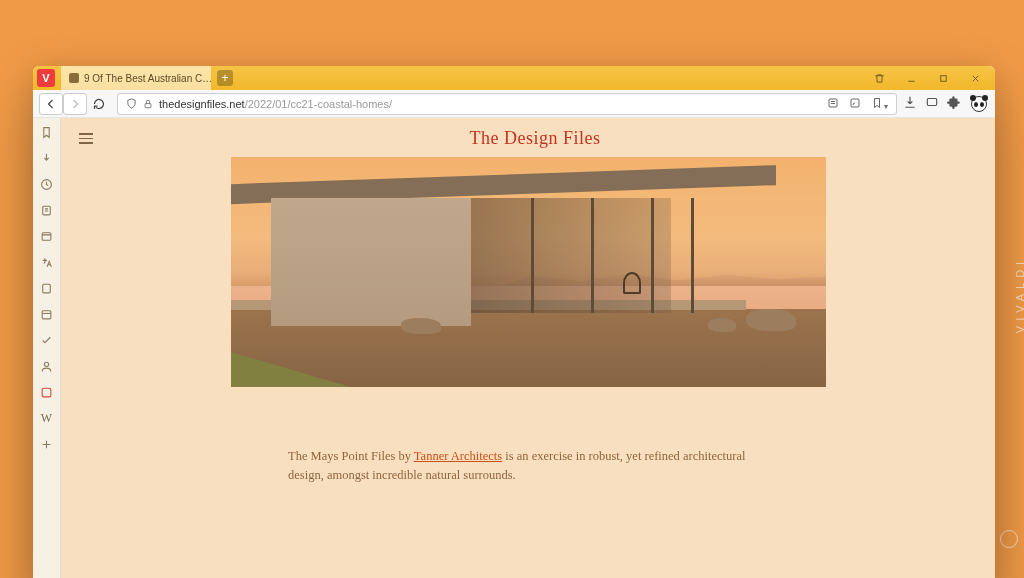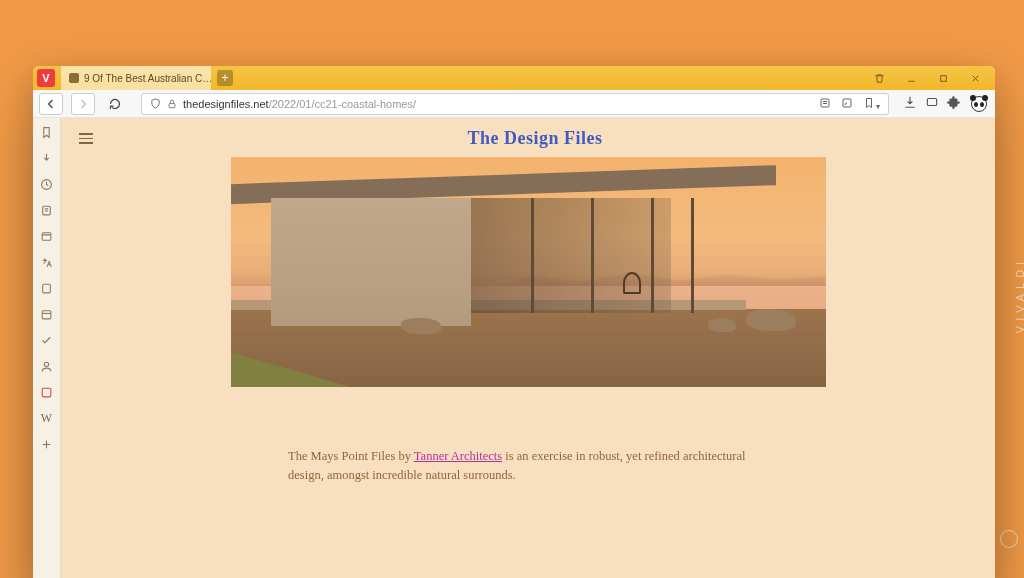--- a/index.html
+++ b/index.html
@@ -100,21 +100,21 @@
   .win-btn svg { width: 11px; height: 11px; }
 
   
   .address-bar {
     height: 28px;
     background: #f7f7f7;
     border-bottom: 1px solid #e5e5e5;
     display: flex;
     align-items: center;
     padding: 0 6px;
-    gap: 8px;
+    gap: 0;
   }
   .nav-btn {
     width: 24px; height: 22px;
     display:flex; align-items:center; justify-content:center;
     color:#444;
     border-radius: 3px;
   }
   .nav-btn.boxed { border:1px solid #ccc; background:#fff; }
   .nav-btn svg { width:12px; height:12px; }
   .nav-btn.disabled { color:#bbb; }
@@ -203,22 +203,21 @@
   .hamburger {
     display:flex; flex-direction:column; gap:3px;
     cursor:pointer;
   }
   .hamburger span { width:14px; height:1.5px; background:#6b5a46; }
   .site-title {
     margin: 0 auto;
     font-family: Georgia, serif;
     font-size: 18px;
     letter-spacing: 0.5px;
-    color:#1d4ed8;
-    font-weight:bold;
+    color:#b91c1c;
   }
 
   .hero {
     margin: 0 auto 60px;
     width: 595px;
     height: 230px;
     position:relative;
     overflow:hidden;
   }
   .hero .sky {
@@ -288,21 +287,21 @@
     font-style: italic;
     font-weight: bold;
     font-size: 13px;
     color:#6e5130;
     background: #f2dfa2;
     display:inline;
     padding: 1px 2px;
     margin-bottom: 14px;
   }
   .article p { margin-top: 14px; font-family: Georgia, serif;}
-  .article a { color:#a21caf; text-decoration: underline; }
+  .article a { color:#c2410c; text-decoration: underline; }
 </style>
 </head>
 <body>
 
 <div class="watermark">VIVALDI</div>
 <div class="watermark-logo"></div>
 
 <div class="window">
 
   <div class="tab-bar">

